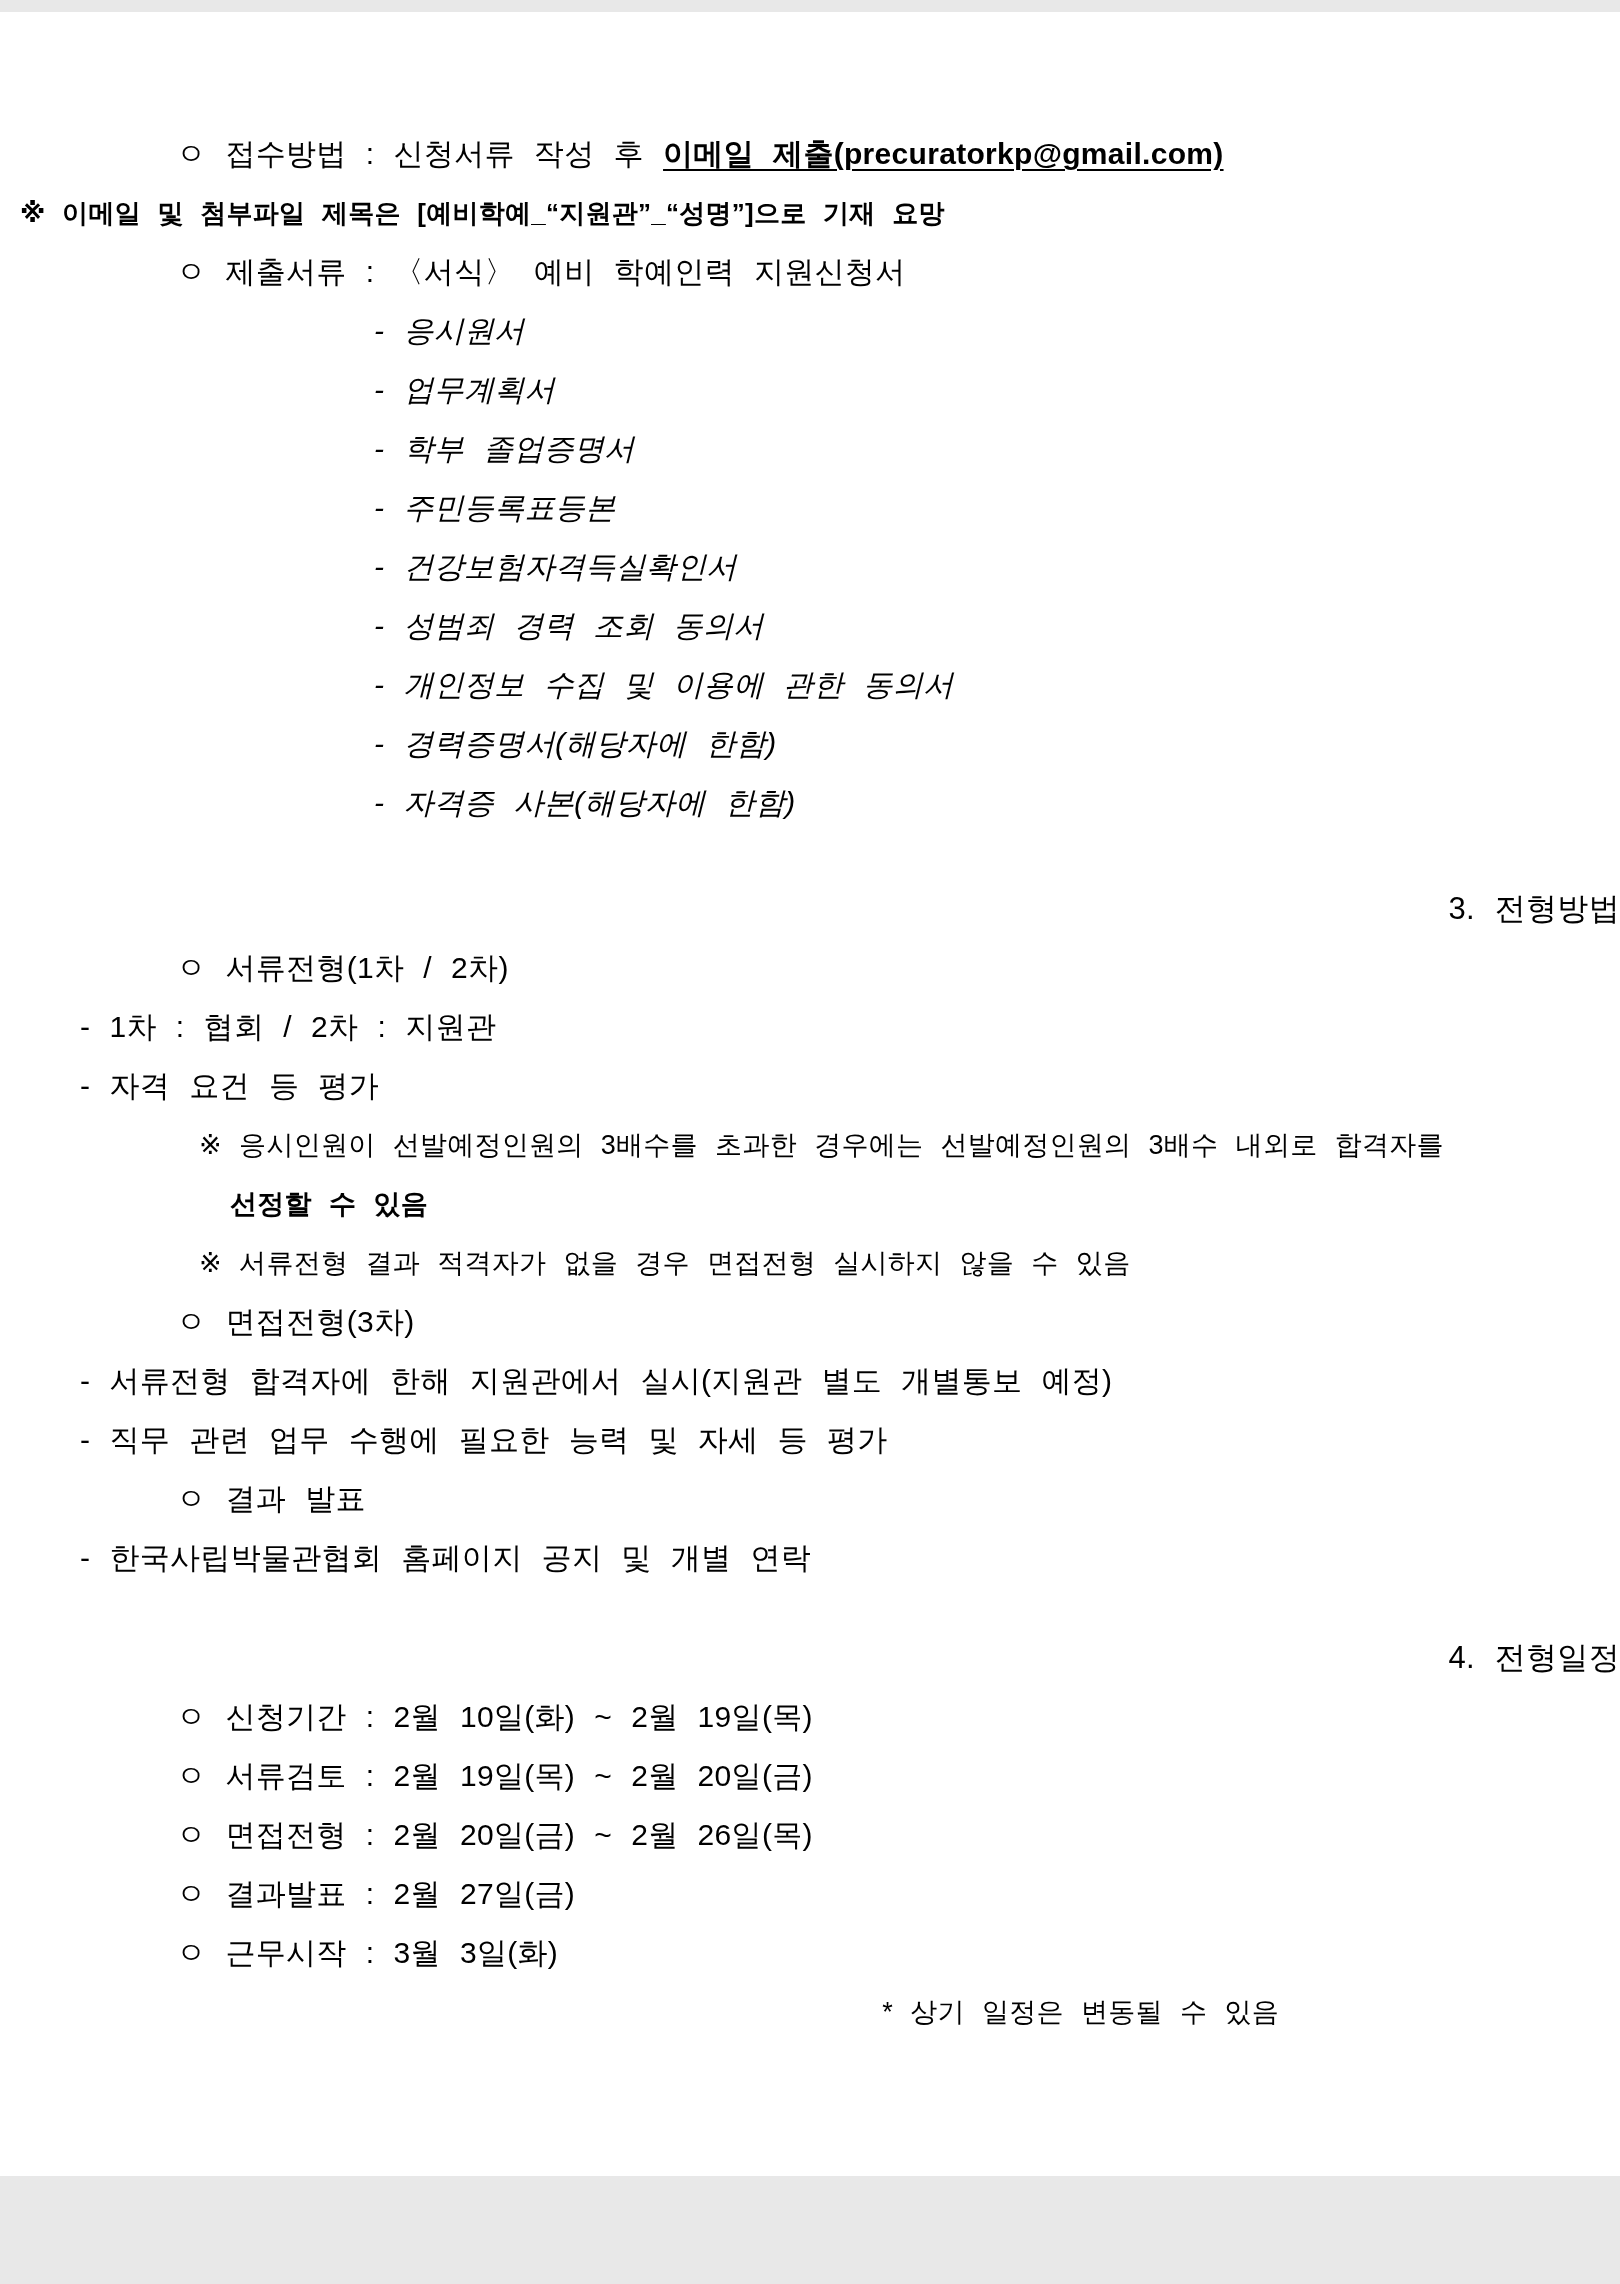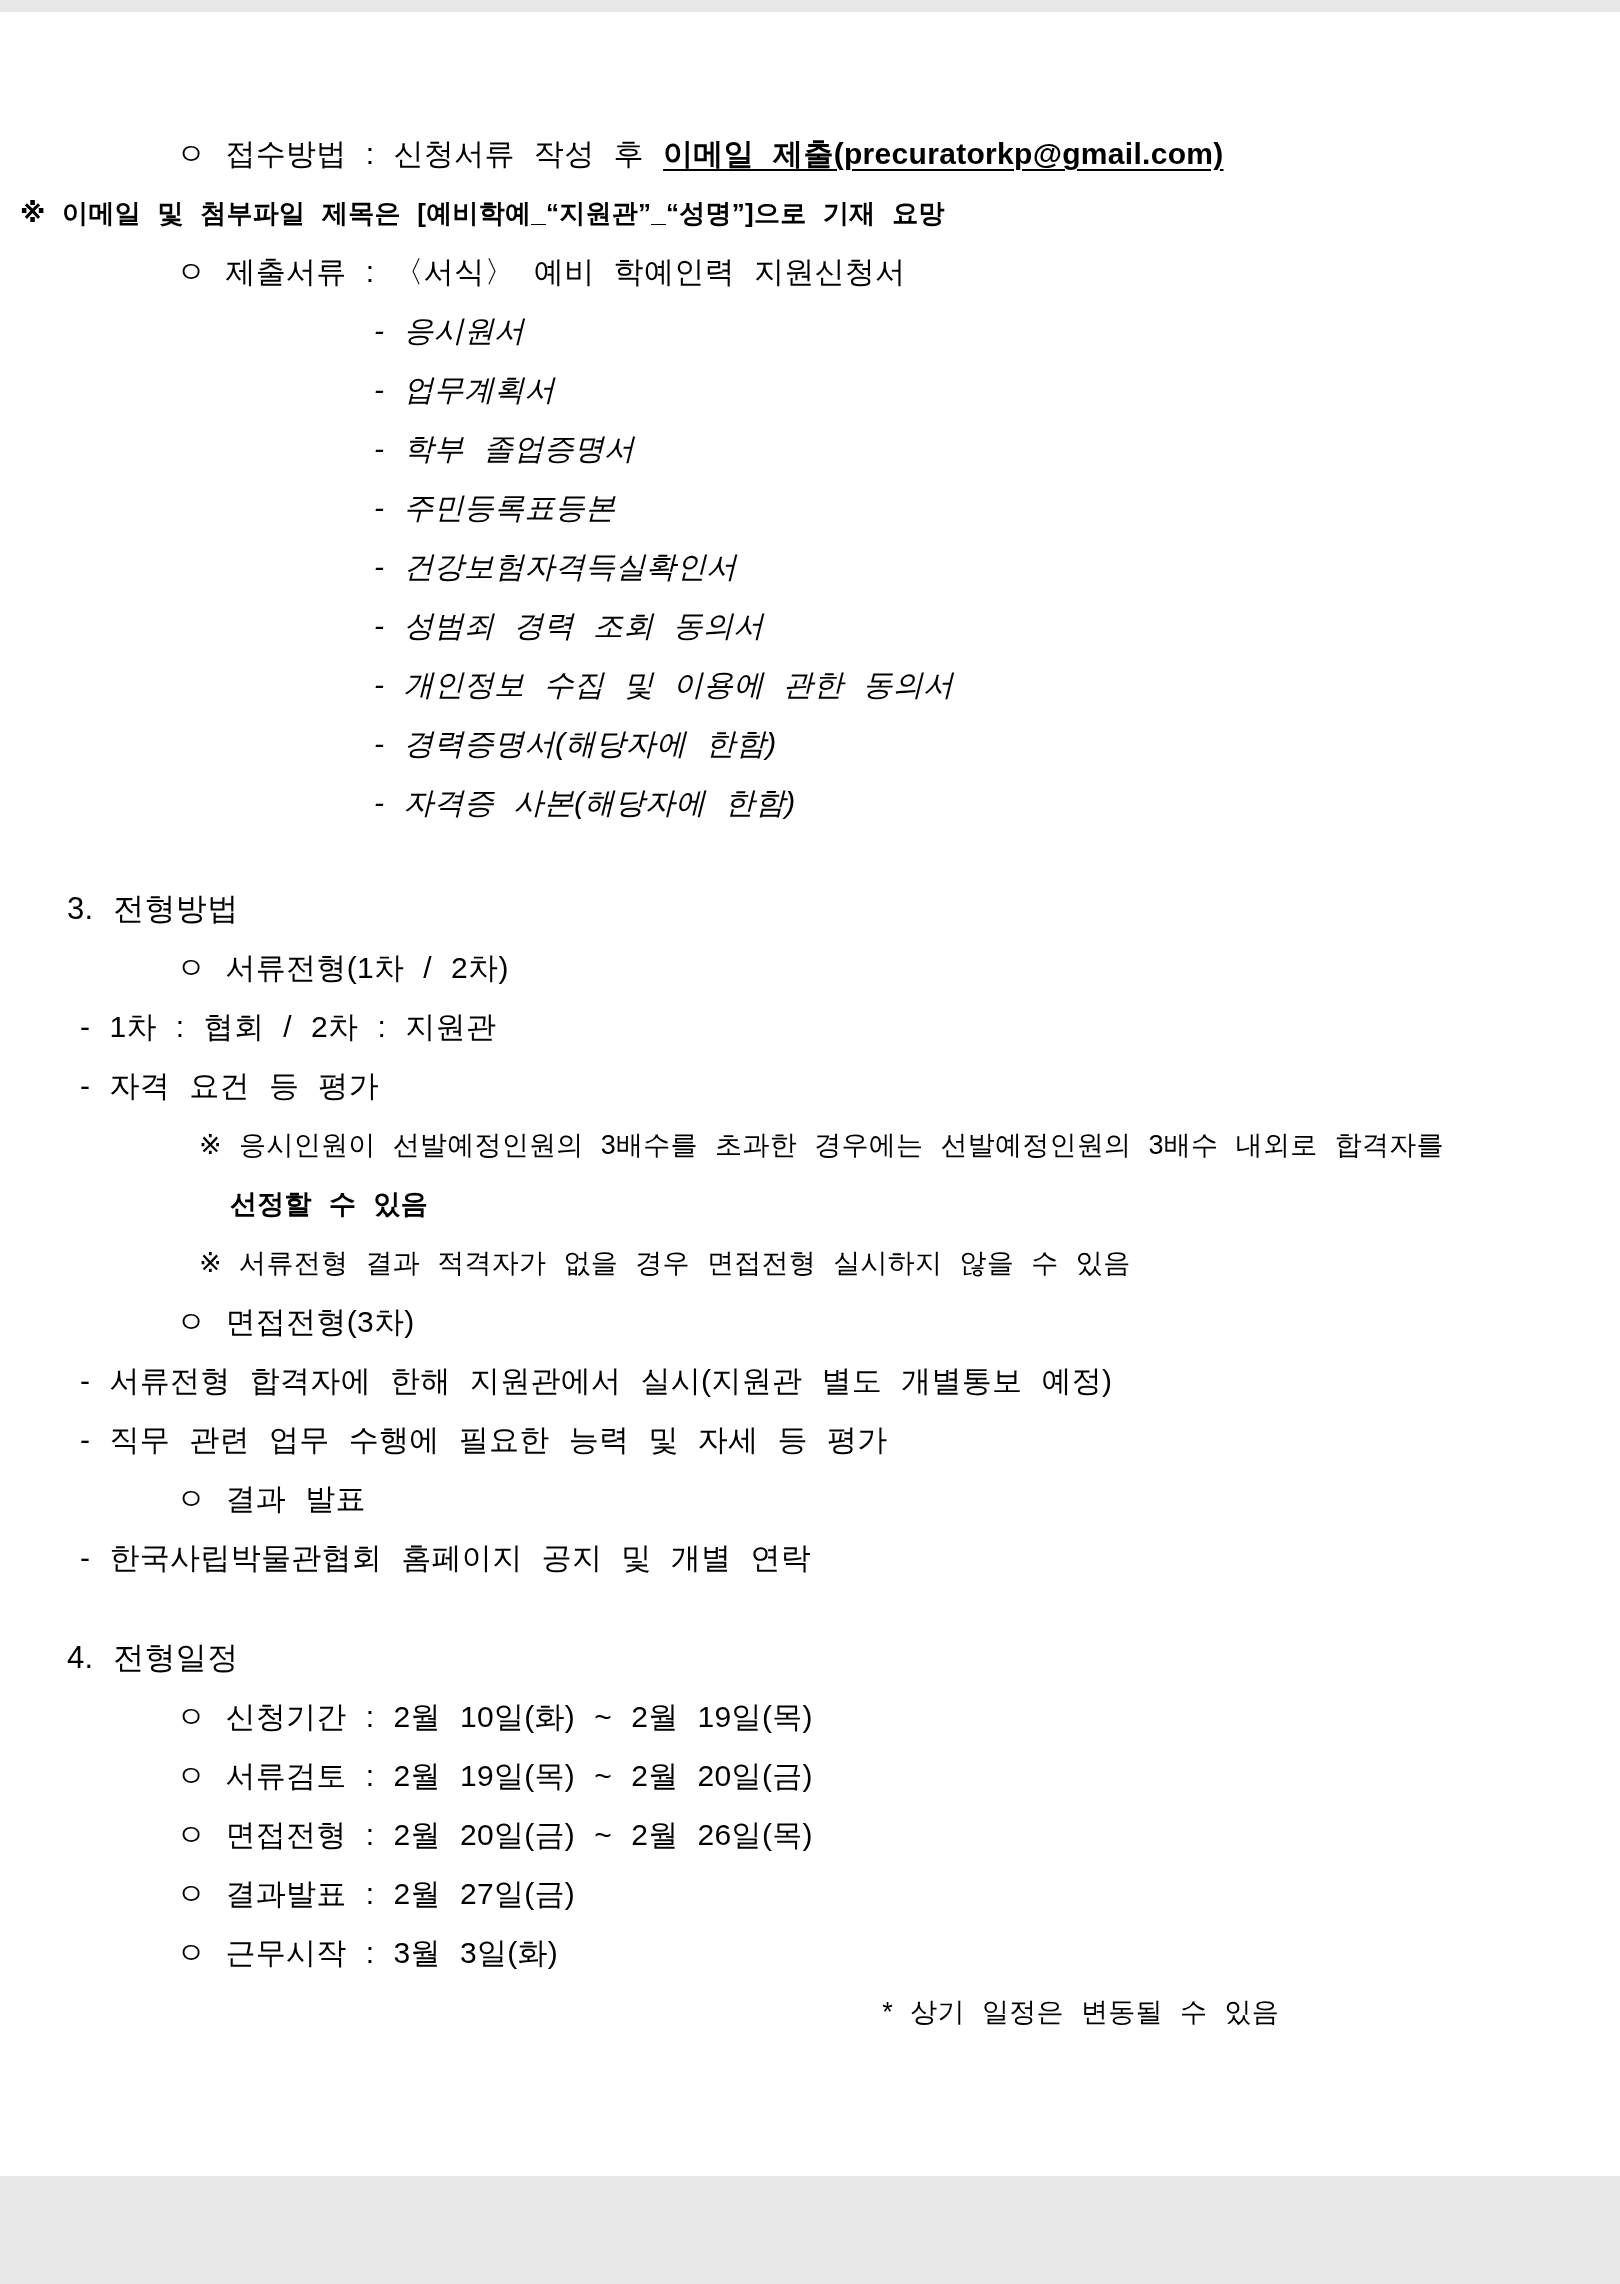--- a/index.html
+++ b/index.html
@@ -26,21 +26,21 @@
   .main{font-size:30px;}
   .heading{font-size:31px;}
   .note{font-size:27px;}
   .notetop{font-size:26px;}
   .foot{font-size:27px;}
   .bold{font-weight:bold;}
   .underline{text-decoration:underline;text-underline-offset:5.2px;text-decoration-thickness:2px;}
   .indent-bullet{padding-left:176px;}
   .indent-notetop{}
   .indent-doc{padding-left:374px;font-style:italic;}
-  .indent-heading{padding-left:67px;}
+  .indent-heading{padding-left:90px;text-align:right;}
   .indent-sub{padding-left:80px;}
   .indent-note{padding-left:199px;}
   .indent-note-cont{padding-left:230px;font-weight:bold;}
   .gap1{height:47px;}
   .gap2{height:41px;}
   .foot-line{text-align:right;padding-right:341px;}
 </style>
 </head>
 <body>
 

